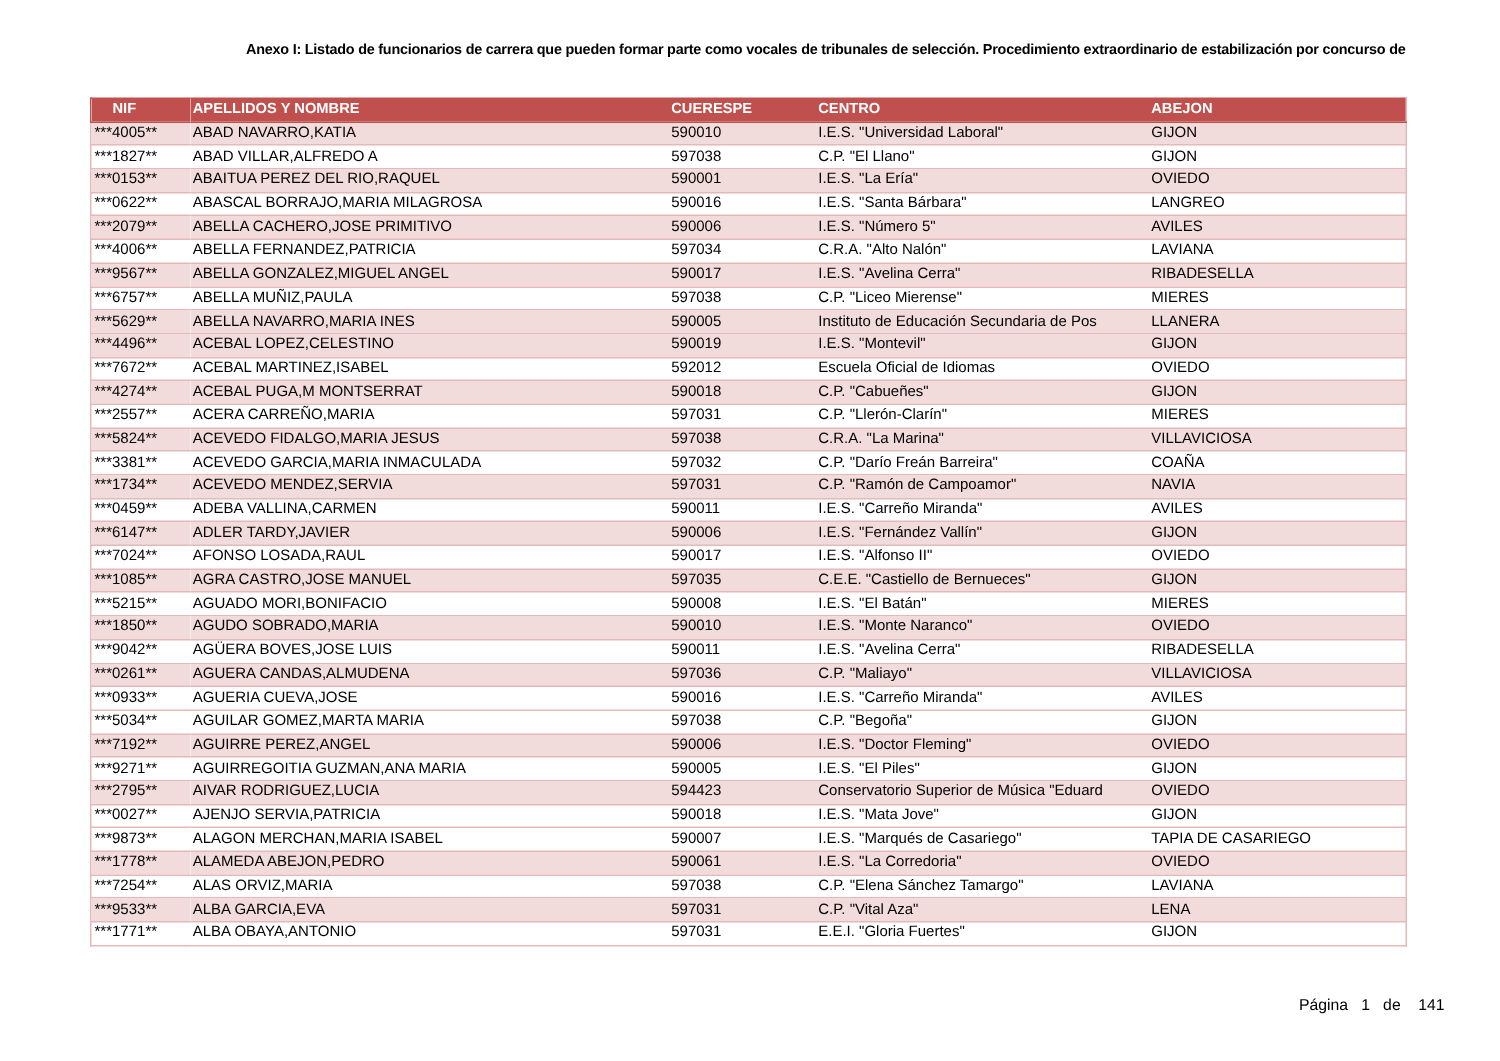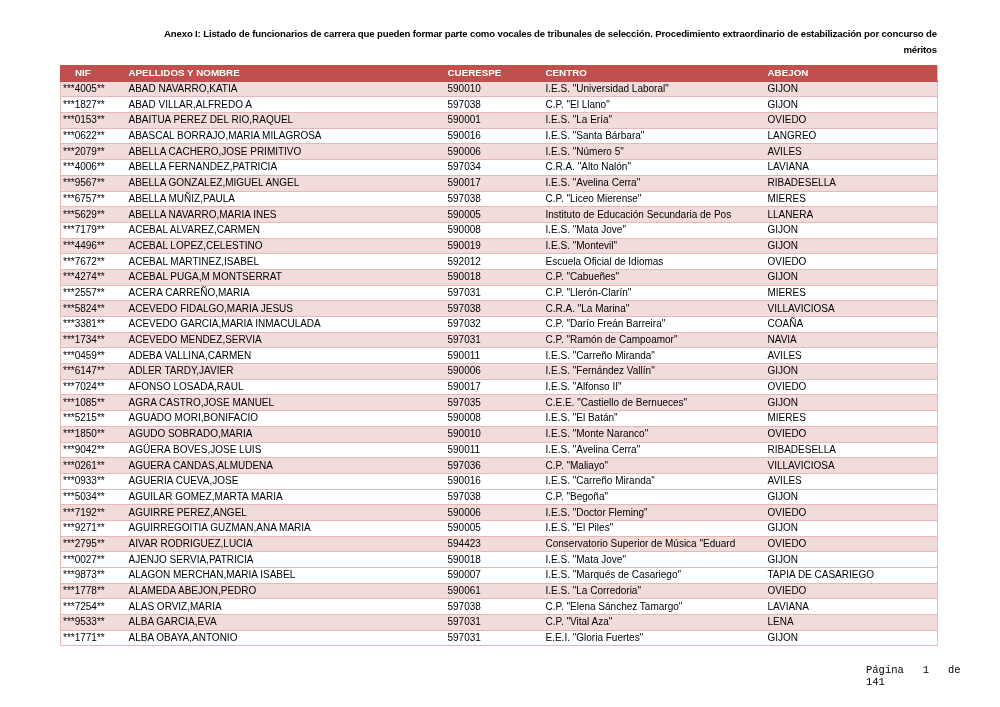--- a/index.html
+++ b/index.html
@@ -31,30 +31,29 @@
     table.list tr > :first-child { border-left: 1px solid #E6B8B7; }
     table.list tr > :last-child { border-right: 1px solid #E6B8B7; }
     table.list thead tr > :first-child { border-left-color: #C0504D; padding-left: 14px; }
     col.c-nif { width: 66px; }
     col.c-name { width: 319px; }
     col.c-cue { width: 98px; }
     col.c-centro { width: 222px; }
     col.c-conc { width: 172px; }
     .footer {
       position: absolute; left: 866px; top: 664px;
-      font-family: Liberation Mono, monospace; font-size: 10.5px; color: #000;
+      font-family: Liberation Sans, sans-serif; font-size: 10.5px; color: #000;
     }
     .footer span { white-space: pre; }
   </style>
 </head>
 <body>
 
 <div class="title">
   <div>Anexo I: Listado de funcionarios de carrera que pueden formar parte como vocales de tribunales de selección. Procedimiento extraordinario de estabilización por concurso de</div>
-  <div>méritos</div>
 </div>
 
 <table class="list">
   <colgroup>
     <col class="c-nif">
       <col class="c-name">
       <col class="c-cue">
       <col class="c-centro">
       <col class="c-conc">
   </colgroup>
@@ -124,27 +123,20 @@
         <td>C.P. "Liceo Mierense"</td>
         <td>MIERES</td>
       </tr>
       <tr class="odd">
         <td>***5629**</td>
         <td>ABELLA NAVARRO,MARIA INES</td>
         <td>590005</td>
         <td>Instituto de Educación Secundaria de Pos</td>
         <td>LLANERA</td>
       </tr>
-      <tr class="even">
-        <td>***7179**</td>
-        <td>ACEBAL ALVAREZ,CARMEN</td>
-        <td>590008</td>
-        <td>I.E.S. "Mata Jove"</td>
-        <td>GIJON</td>
-      </tr>
       <tr class="odd">
         <td>***4496**</td>
         <td>ACEBAL LOPEZ,CELESTINO</td>
         <td>590019</td>
         <td>I.E.S. "Montevil"</td>
         <td>GIJON</td>
       </tr>
       <tr class="even">
         <td>***7672**</td>
         <td>ACEBAL MARTINEZ,ISABEL</td>

